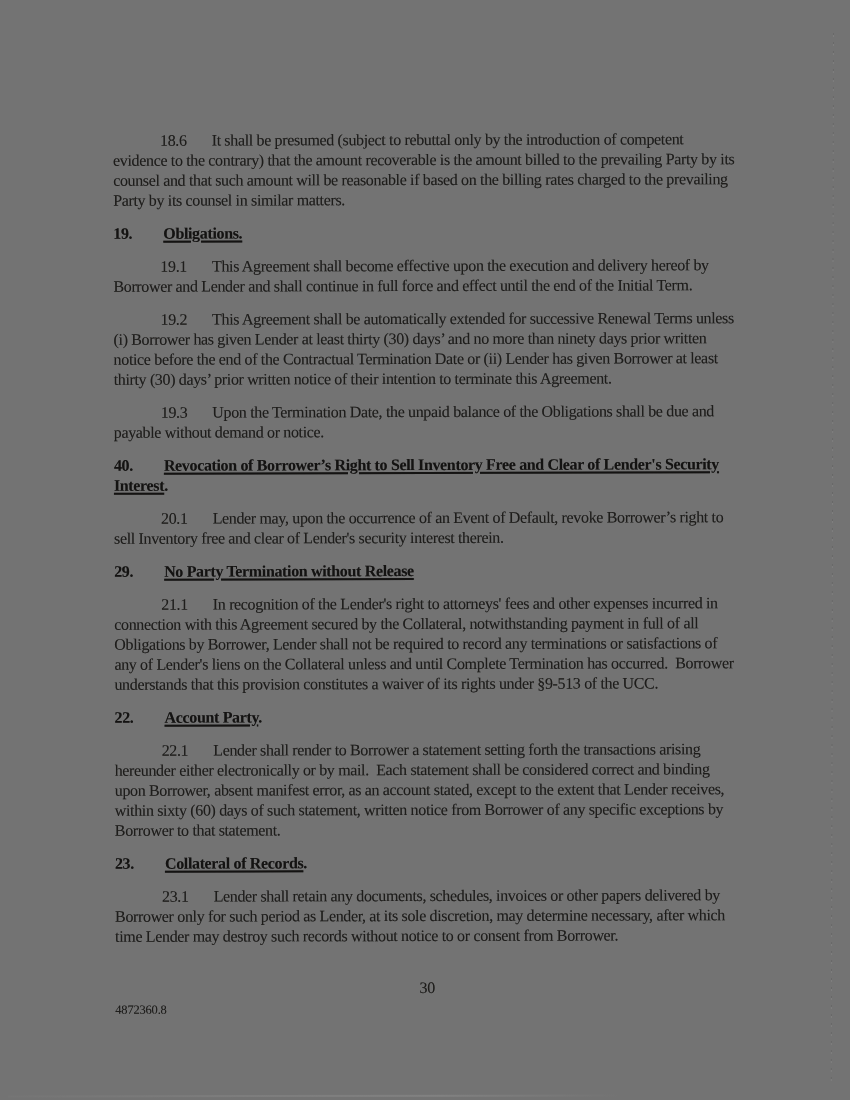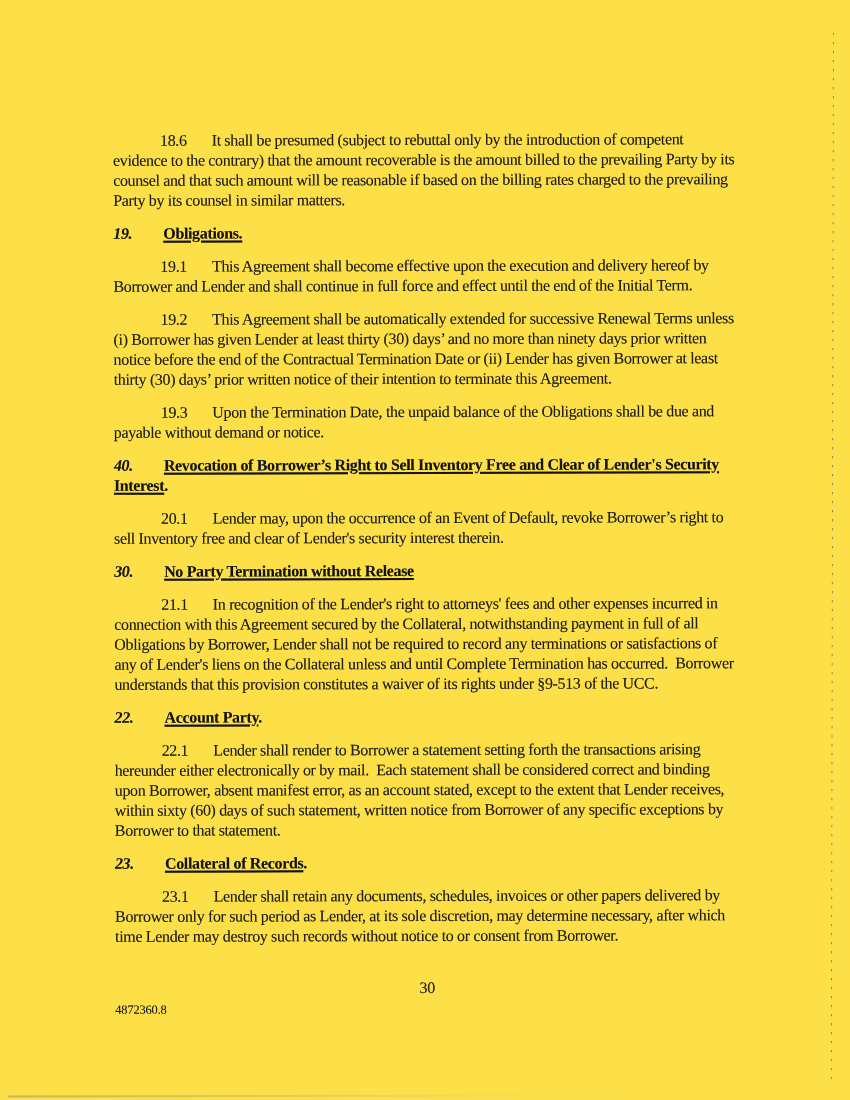--- a/index.html
+++ b/index.html
@@ -4,21 +4,21 @@
 <style>
   html, body {
     margin: 0;
     padding: 0;
     background: #ffffff;
   }
   .sheet {
     position: relative;
     width: 850px;
     height: 1100px;
-    background: #fde047;
+    background: #737373;
     overflow: hidden;
     font-family: "Liberation Serif", "DejaVu Serif", serif;
     color: #1e1d1b;
   }
   .content {
     position: absolute;
     top: 130px;
     left: 113px;
     width: 624px;
     transform: rotate(-0.15deg);
@@ -40,21 +40,20 @@
   }
   .heading {
     margin: 0 0 13px 0;
     font-weight: 700;
     color: #141312;
   }
   .hnum {
     display: inline-block;
     width: 50px;
     text-indent: 0;
-    font-style: italic;
   }
   .htitle {
     text-decoration: underline;
     text-decoration-thickness: 1.7px;
     text-underline-offset: 2px;
   }
   .pagenum-row {
     margin-top: 32px;
     text-align: center;
     font-size: 16px;
@@ -108,21 +107,21 @@
     <p class="para"><span class="pnum">19.1</span><span class="ptext">This Agreement shall become effective upon the execution and delivery hereof by Borrower and Lender and shall continue in full force and effect until the end of the Initial Term.</span></p>
 
     <p class="para"><span class="pnum">19.2</span><span class="ptext">This Agreement shall be automatically extended for successive Renewal Terms unless (i) Borrower has given Lender at least thirty (30) days’ and no more than ninety days prior written notice before the end of the Contractual Termination Date or (ii) Lender has given Borrower at least thirty (30) days’ prior written notice of their intention to terminate this Agreement.</span></p>
 
     <p class="para"><span class="pnum">19.3</span><span class="ptext">Upon the Termination Date, the unpaid balance of the Obligations shall be due and payable without demand or notice.</span></p>
 
     <p class="heading"><span class="hnum">40.</span><span class="htitle">Revocation of Borrower’s Right to Sell Inventory Free and Clear of Lender's Security Interest</span><span class="hsuffix">.</span></p>
 
     <p class="para"><span class="pnum">20.1</span><span class="ptext">Lender may, upon the occurrence of an Event of Default, revoke Borrower’s right to sell Inventory free and clear of Lender's security interest therein.</span></p>
 
-    <p class="heading"><span class="hnum">30.</span><span class="htitle">No Party Termination without Release</span><span class="hsuffix"></span></p>
+    <p class="heading"><span class="hnum">29.</span><span class="htitle">No Party Termination without Release</span><span class="hsuffix"></span></p>
 
     <p class="para"><span class="pnum">21.1</span><span class="ptext">In recognition of the Lender's right to attorneys' fees and other expenses incurred in connection with this Agreement secured by the Collateral, notwithstanding payment in full of all Obligations by Borrower, Lender shall not be required to record any terminations or satisfactions of any of Lender's liens on the Collateral unless and until Complete Termination has occurred.  Borrower understands that this provision constitutes a waiver of its rights under §9-513 of the UCC.</span></p>
 
     <p class="heading"><span class="hnum">22.</span><span class="htitle">Account Party</span><span class="hsuffix">.</span></p>
 
     <p class="para"><span class="pnum">22.1</span><span class="ptext">Lender shall render to Borrower a statement setting forth the transactions arising hereunder either electronically or by mail.  Each statement shall be considered correct and binding upon Borrower, absent manifest error, as an account stated, except to the extent that Lender receives, within sixty (60) days of such statement, written notice from Borrower of any specific exceptions by Borrower to that statement.</span></p>
 
     <p class="heading"><span class="hnum">23.</span><span class="htitle">Collateral of Records</span><span class="hsuffix">.</span></p>
 
     <p class="para"><span class="pnum">23.1</span><span class="ptext">Lender shall retain any documents, schedules, invoices or other papers delivered by Borrower only for such period as Lender, at its sole discretion, may determine necessary, after which time Lender may destroy such records without notice to or consent from Borrower.</span></p>

